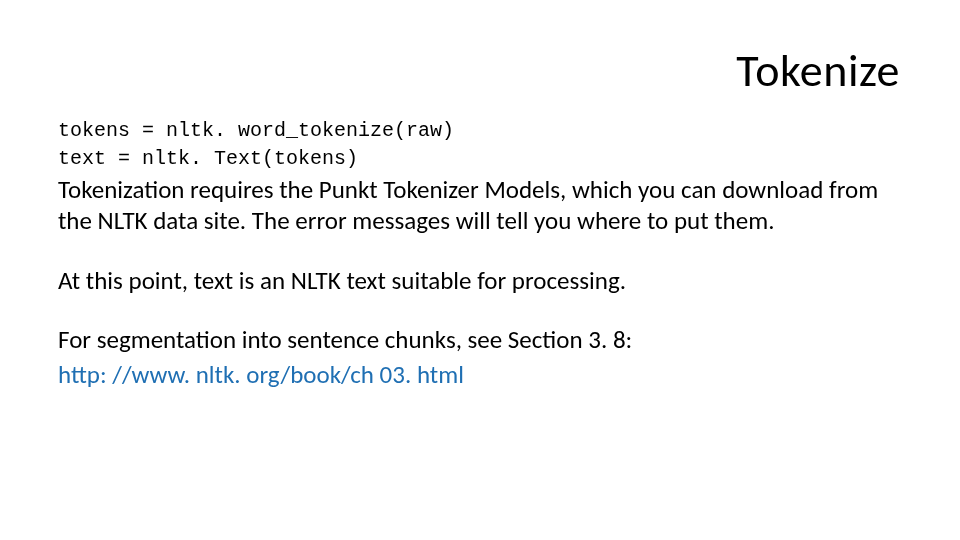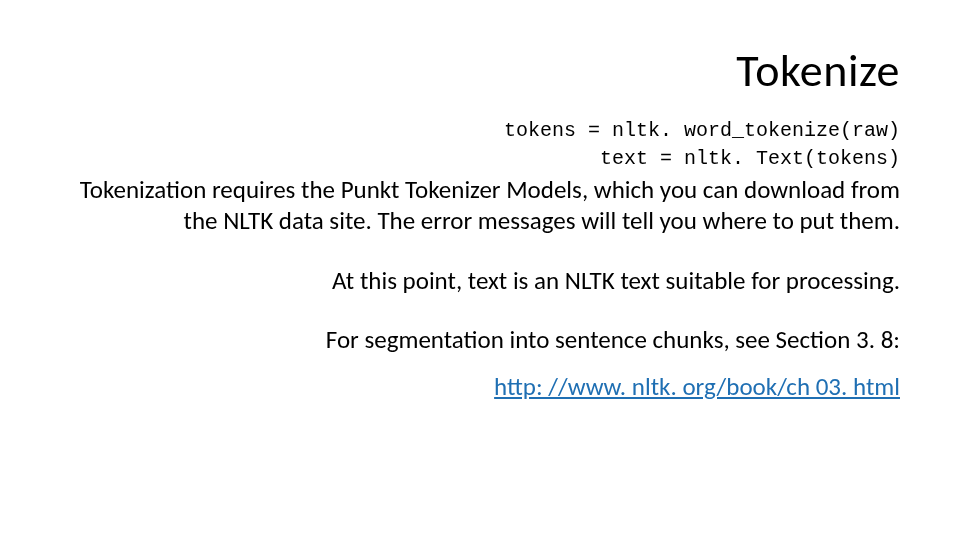--- a/index.html
+++ b/index.html
@@ -9,21 +9,20 @@
     height: 540px;
     background: #ffffff;
     font-family: Calibri, "Segoe UI", Arial, sans-serif;
     color: #000000;
   }
   .slide {
     position: relative;
     width: 960px;
     height: 540px;
     box-sizing: border-box;
-    text-align: right;
   }
   .title {
     position: absolute;
     top: 42px;
     right: 60px;
     font-size: 46px;
     font-weight: 400;
     color: #000;
     letter-spacing: 0.5px;
   }
@@ -40,25 +39,24 @@
     font-family: "Courier New", Courier, monospace;
     font-size: 20px;
     line-height: 1.3;
     white-space: pre;
     margin-bottom: 2px;
   }
   .para {
     margin-bottom: 28px;
   }
   .para.tight {
-    margin-bottom: 16px;
+    margin-bottom: 4px;
   }
   .link {
     color: #1f6fb3;
-    text-decoration: underline;
   }
 </style>
 </head>
 <body>
 
 <div class="slide">
   <div class="title">Tokenize</div>
 
   <div class="body">
     <div class="code">tokens = nltk. word_tokenize(raw)</div>

